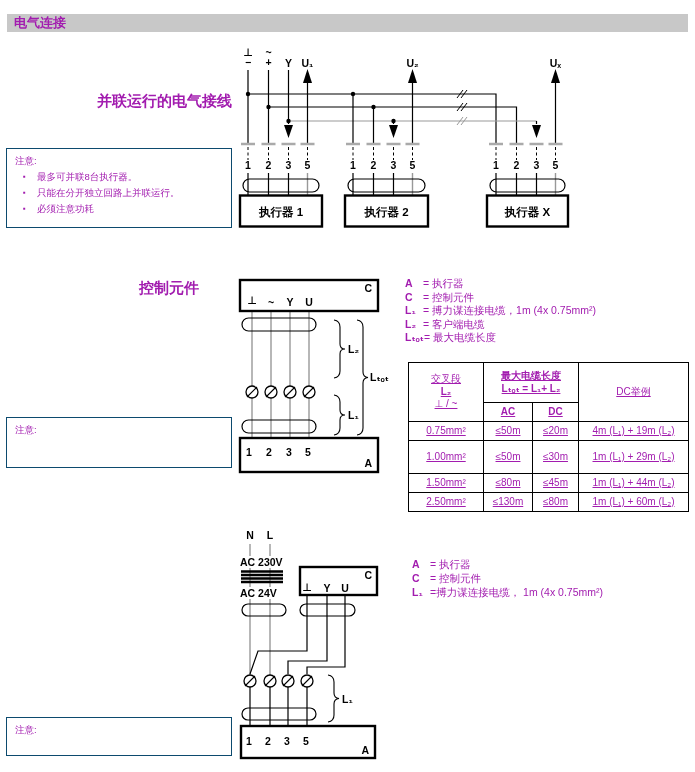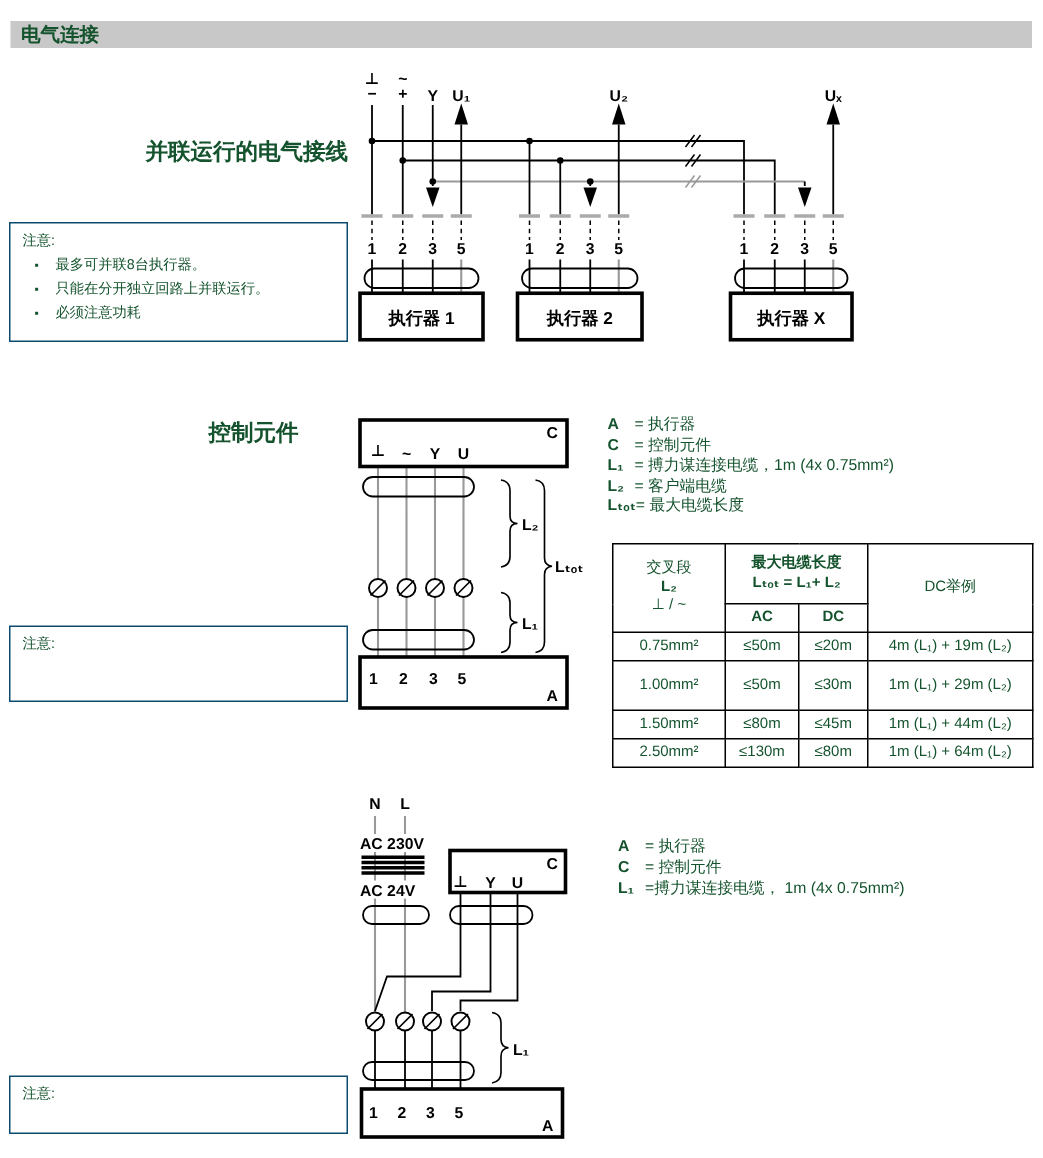--- a/index.html
+++ b/index.html
@@ -1,33 +1,33 @@
 <!DOCTYPE html>
 <html><head>
 <meta charset="utf-8">
 <style>
   html,body{margin:0;padding:0;background:#fff;}
   #page{position:relative;width:695px;height:772px;background:#fff;overflow:hidden;
-        font-family:"Liberation Sans","DejaVu Sans",sans-serif;color:#14532d;}
+        font-family:"Liberation Sans","DejaVu Sans",sans-serif;color:#a21caf;}
   .abs{position:absolute;}
   .header-bar{left:7px;top:14px;width:681px;height:18px;background:#c8c8c8;
       font-weight:bold;font-size:13px;line-height:18px;padding-left:7px;box-sizing:border-box;}
   .caption{font-weight:bold;font-size:15px;white-space:nowrap;}
   .notebox{border:1px solid #0c4a6e;background:#fff;box-sizing:border-box;
       padding:5px 8px;font-size:9.5px;line-height:13px;}
   .notebox .ntitle{margin-bottom:3px;}
   .brow{display:flex;margin-top:3px;line-height:13px;}
   .brow .mark{width:14px;padding-left:8px;font-size:8px;flex:none;}
   .legend{font-size:10.5px;}
   .lrow{display:flex;line-height:13.6px;}
   .lrow .sym{font-weight:bold;min-width:18px;flex:none;}
   .legend2 .lrow{line-height:14px;}
   table.dtable{border-collapse:collapse;table-layout:fixed;width:281px;}
   table.dtable td{border:1px solid #000;text-align:center;vertical-align:middle;
-      font-size:10px;padding:0 1px;line-height:12.5px;}
+      font-size:10px;padding:0 1px;line-height:12.5px;text-decoration:underline;}
   .bold{font-weight:bold;}
   
   svg text{font-family:"Liberation Sans","DejaVu Sans",sans-serif;}
   .t{font-size:10.5px;font-weight:bold;}
   .tl{font-size:11.5px;font-weight:bold;}
   .tm{text-anchor:middle;}
   .te{text-anchor:end;}
   .box{fill:#fff;stroke:#000;stroke-width:2.4;}
   .loop{fill:none;stroke:#000;stroke-width:1.2;}
   .wb{stroke:#000;stroke-width:1.2;fill:none;}
@@ -243,21 +243,21 @@
     <tr style="height:19px">
       <td>1.50mm²</td>
       <td>≤80m</td>
       <td>≤45m</td>
       <td>1m (L₁) + 44m (L₂)</td>
     </tr>
     <tr style="height:19px">
       <td>2.50mm²</td>
       <td>≤130m</td>
       <td>≤80m</td>
-      <td>1m (L₁) + 64m (L₂)</td>
+      <td>1m (L₁) + 60m (L₂)</td>
     </tr>
   </tbody>
     </table>
 
   <div class="abs notebox" style="left:6px;top:417px;width:226px;height:51px;">
     <div class="ntitle">注意:</div>
   </div>
 
   <svg class="abs" style="left:230px;top:525px;" width="170" height="240" viewBox="0 0 170 240">
     <path class="wg" d="M20 19V150 M40 19V150"></path>

